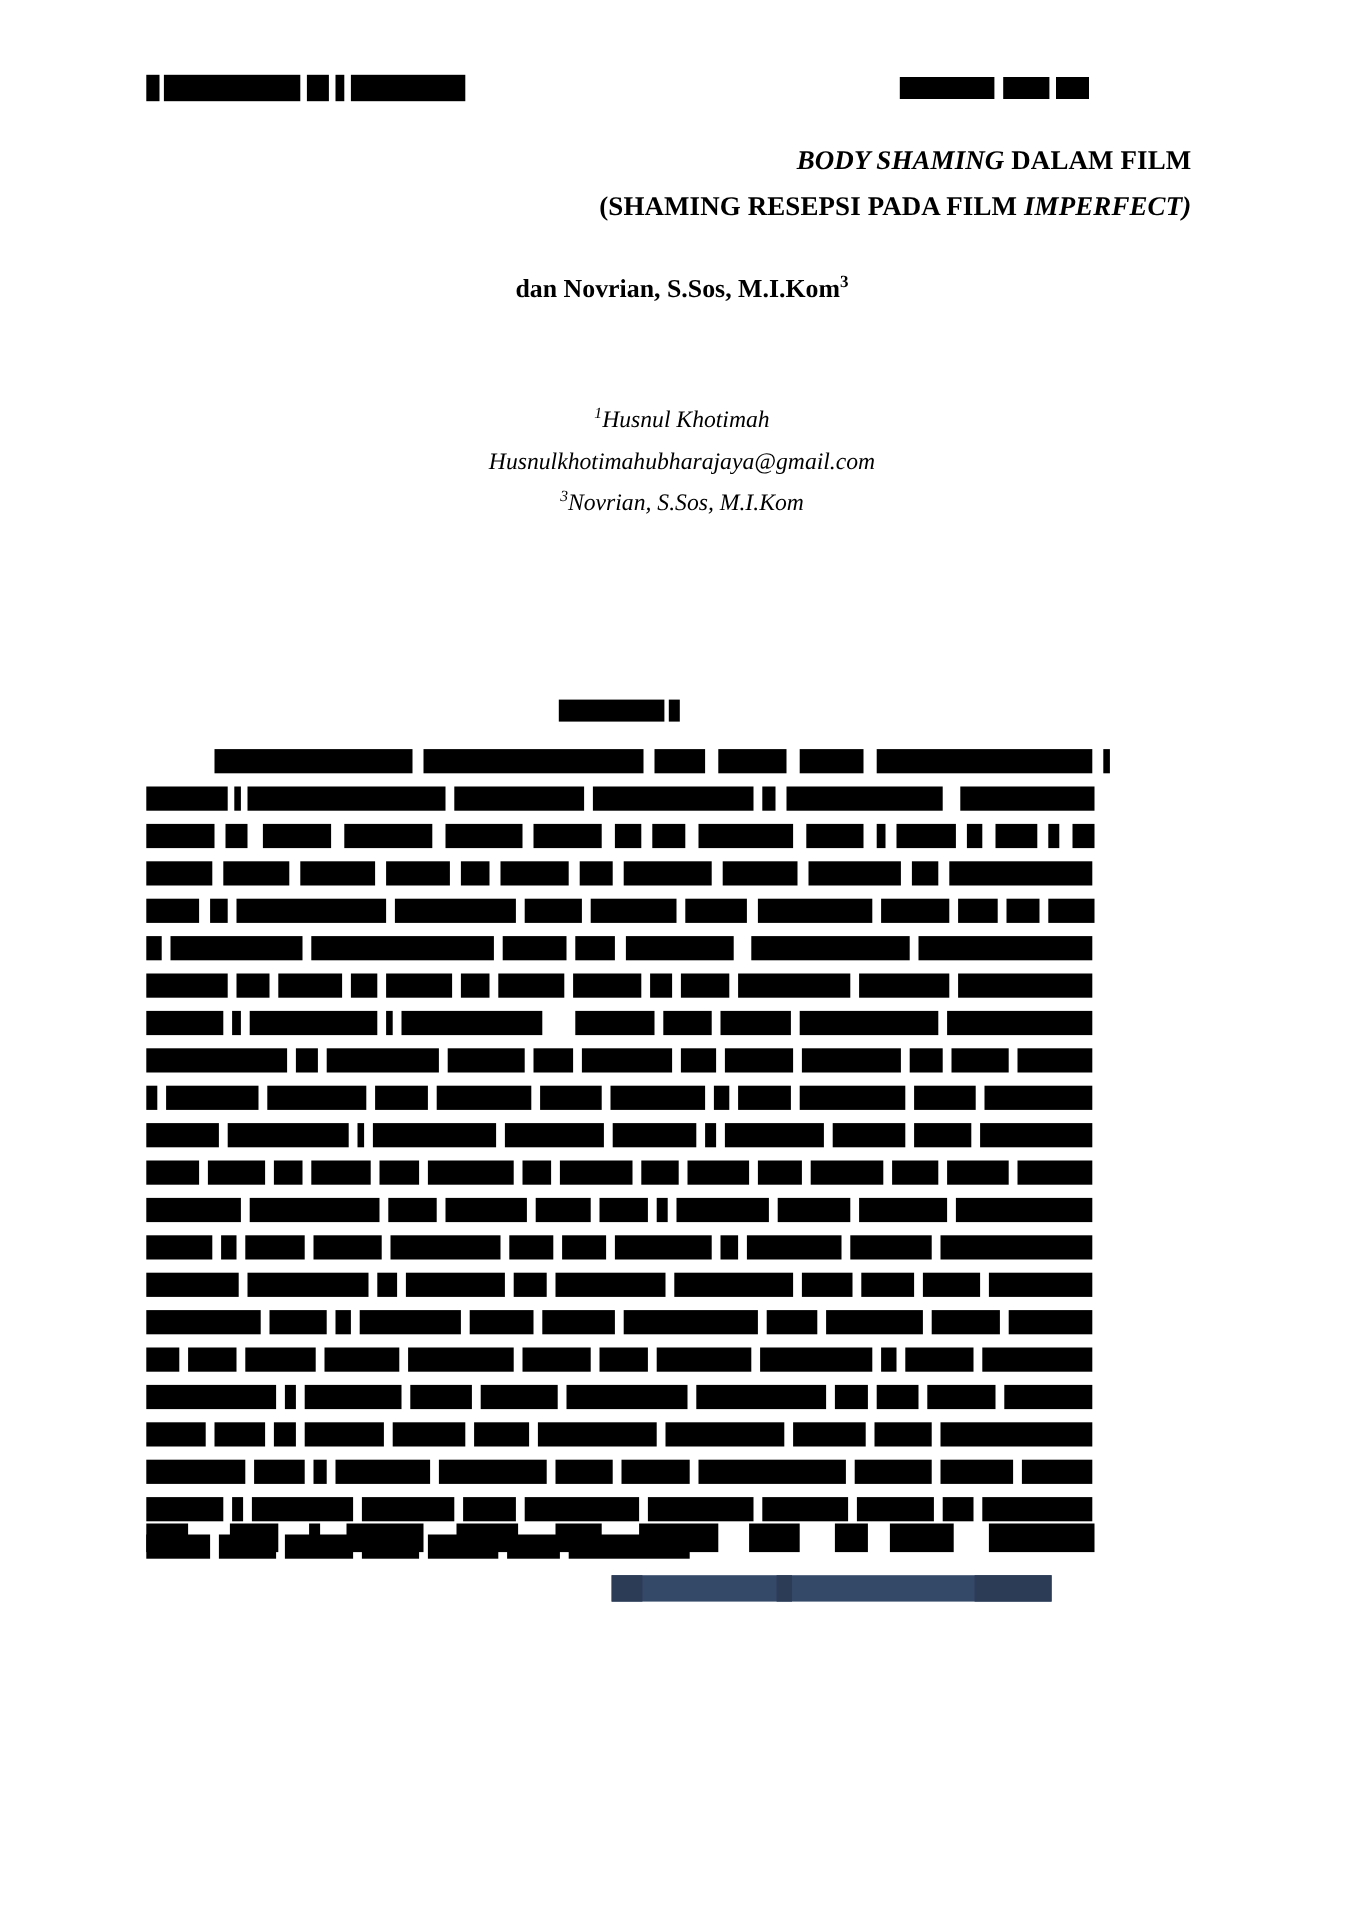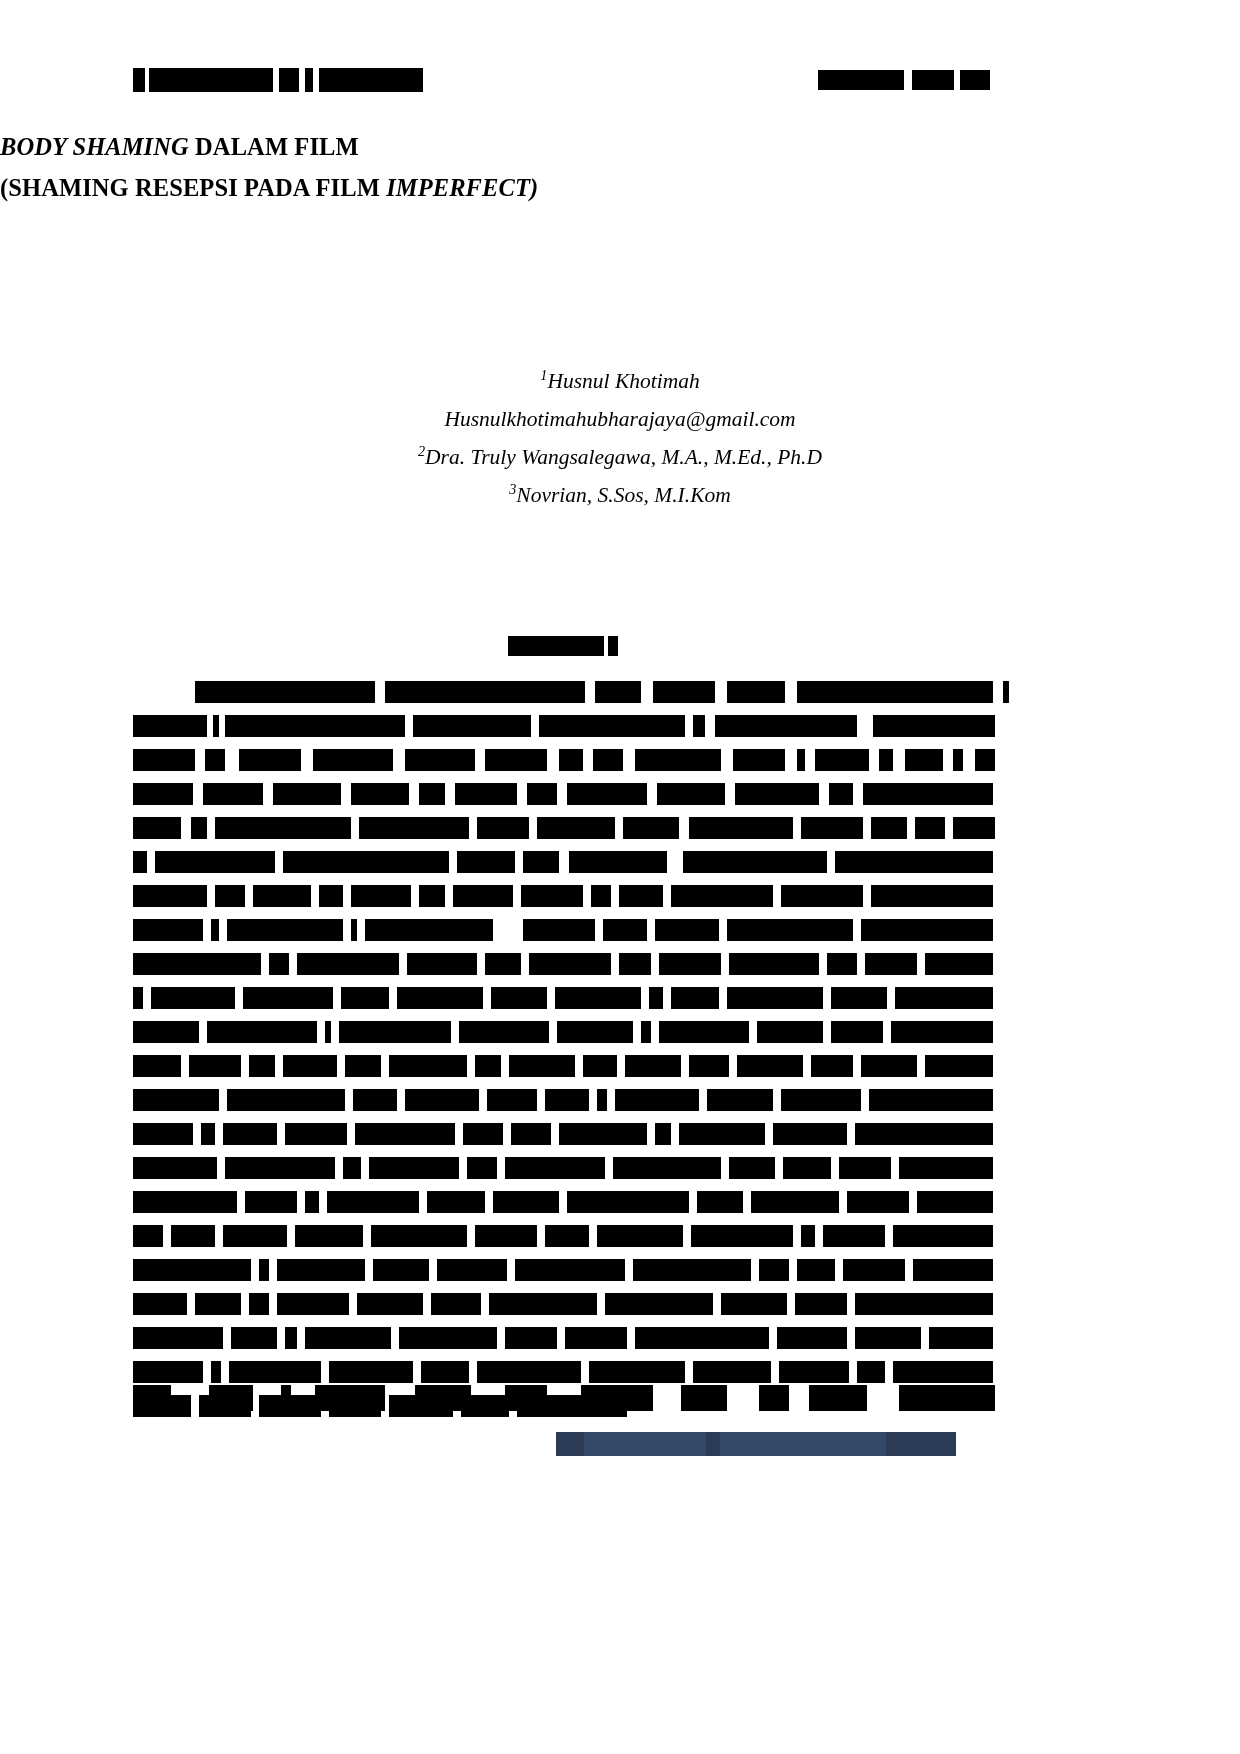--- a/index.html
+++ b/index.html
@@ -51,21 +51,21 @@
     background: #000;
     top: 0;
     height: 20px;
   }
 
   
   .title-block {
     position: absolute;
     left: 0; top: 126px;
     width: 1083px;
-    text-align: left;
+    text-align: right;
   }
   .title-line {
     font-size: 24.5px;
     font-weight: bold;
     line-height: 41px;
     letter-spacing: 0.1px;
   }
   .it { font-style: italic; }
 
   
@@ -172,31 +172,31 @@
   <div class="title-block">
     <div class="title-line">
       <span class="it">BODY SHAMING</span><span> DALAM FILM</span>
     </div>
     <div class="title-line">
       <span>(SHAMING RESEPSI PADA FILM </span><span class="it">IMPERFECT)</span>
     </div>
   </div>
 
   <div class="authors-block">
+    <div class="author-line">
+      <span>dan </span><span>Novrian, S.Sos, M.I.Kom</span><sup>3</sup>
+    </div>
   </div>
 
   <div class="affil-block">
     <div class="affil-line">
       <sup>1</sup><span>Husnul Khotimah</span>
     </div>
     <div class="affil-line">
       <span>Husnulkhotimahubharajaya@gmail.com</span>
-    </div>
-    <div class="affil-line">
-      <sup>2</sup><span>Dra. Truly Wangsalegawa, M.A., M.Ed., Ph.D</span>
     </div>
     <div class="affil-line">
       <sup>3</sup><span>Novrian, S.Sos, M.I.Kom</span>
     </div>
   </div>
 
   <div class="abstract-heading">
       <span class="seg" style="left: 0px; width: 96px; height: 20px;"></span>
       <span class="seg" style="left: 100px; width: 10px; height: 20px;"></span>
     </div>

